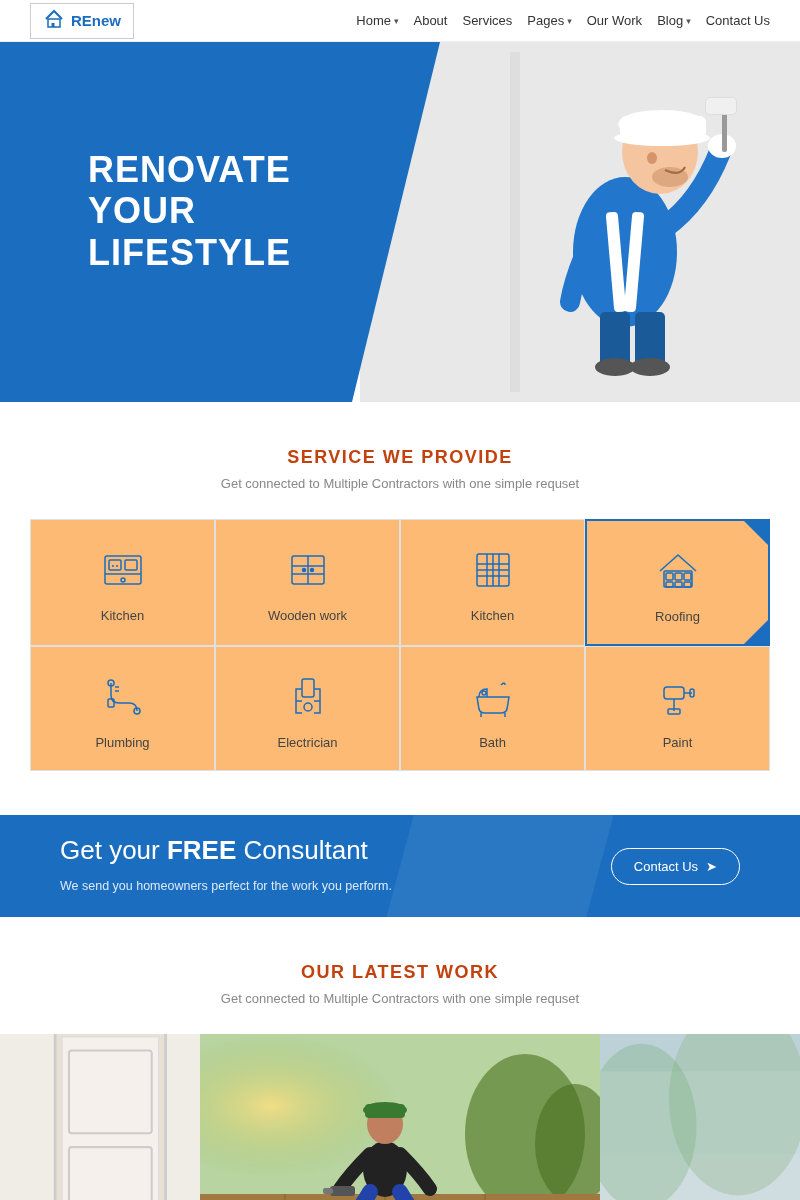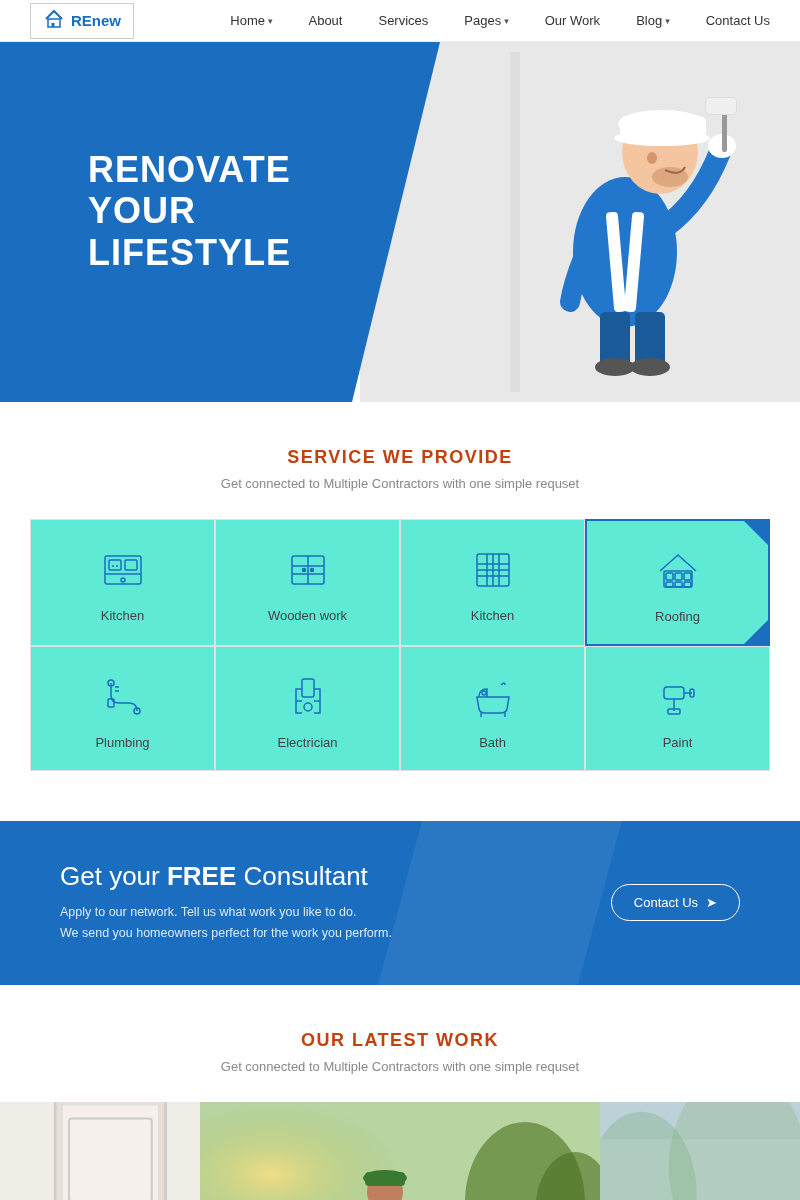--- a/index.html
+++ b/index.html
@@ -25,21 +25,21 @@
     .logo-icon {
       display: inline-block;
     }
     .logo-icon svg {
       width: 22px; height: 22px;
     }
     .logo-text { font-weight: 700; font-size: 15px; color: #222; }
     .logo-text span { color: #1a6dbf; }
     .nav-links {
       display: flex;
-      gap: 36px;
+      gap: 15px;
       list-style: none;
     }
     .nav-links li a {
       text-decoration: none;
       color: #333;
       font-size: 13px;
       display: flex;
       align-items: center;
       gap: 3px;
     }
@@ -110,21 +110,21 @@
       font-size: 13px;
       margin-bottom: 28px;
     }
     .service-card {
       border: 1px solid #e0e0e0;
       padding: 28px 15px 20px;
       display: flex;
       flex-direction: column;
       align-items: center;
       gap: 12px;
-      background: #5eead4;
+      background: #fdba74;
       position: relative;
       cursor: pointer;
     }
     .service-card.active {
       border: 2px solid #1a6dbf;
     }
     .service-card.active::before {
       content: '';
       position: absolute;
       top: 0; right: 0;
@@ -150,25 +150,25 @@
       color: #444;
     }
     .services-row {
       display: grid;
       grid-template-columns: repeat(4, 1fr);
     }
 
     
     .consultant-banner {
       background: #1a6dbf;
-      padding: 40px 60px;
+      padding: 20px 60px;
       display: flex;
       align-items: center;
       justify-content: space-between;
-      margin-top: 20px;
+      margin-top: 14px;
       position: relative;
       overflow: hidden;
     }
     .consultant-banner::after {
       content: '';
       position: absolute;
       top: 0; right: 200px;
       width: 200px; height: 100%;
       background: rgba(255,255,255,0.07);
       transform: skewX(-15deg);
@@ -464,21 +464,20 @@
   </div>
 </section>
 
 <section class="consultant-banner">
   <div class="banner-text">
     <h2>
       <span>Get your </span>
       <strong>FREE</strong>
       <span> Consultant</span>
     </h2>
-    <p>Apply to our network. Tell us what work you like to do.</p>
     <p>We send you homeowners perfect for the work you perform.</p>
   </div>
   <button class="banner-btn">
     <span>Contact Us</span>
     <span>➤</span>
   </button>
 </section>
 
 <section class="latest-work-section">
   <h2 class="section-title">OUR LATEST WORK</h2>

